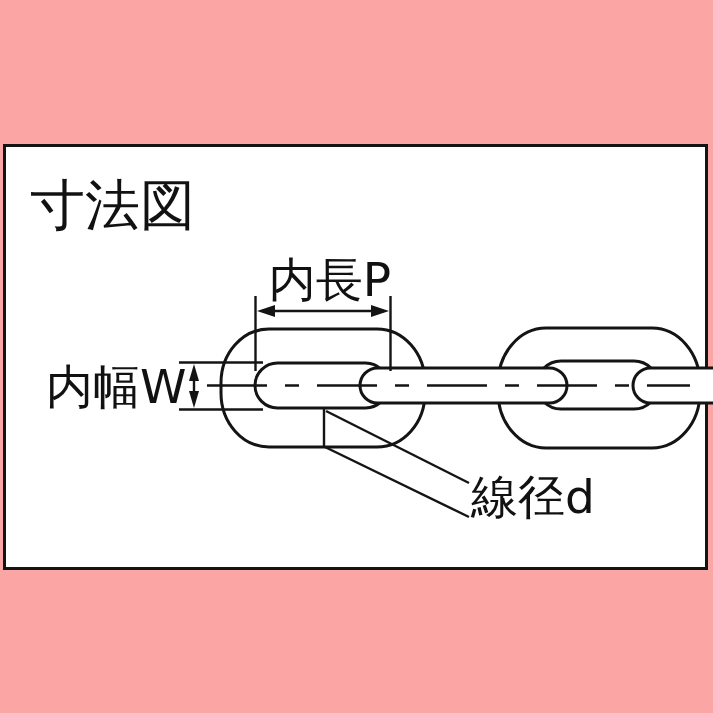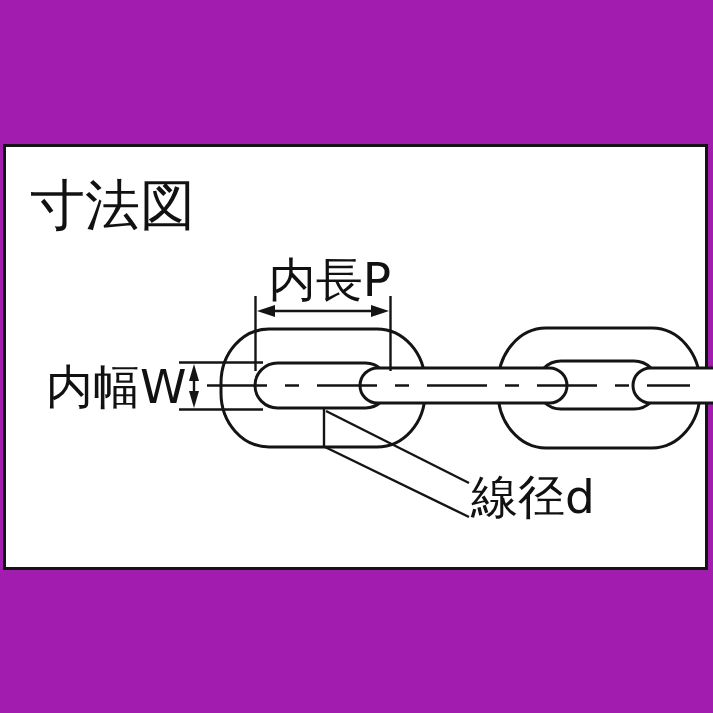--- a/index.html
+++ b/index.html
@@ -7,21 +7,21 @@
     padding: 0;
     width: 713px;
     height: 713px;
     background: #ffffff;
     overflow: hidden;
   }
   .stage {
     position: relative;
     width: 713px;
     height: 713px;
-    background: #a21caf;
+    background: #fca5a5;
     font-family: "DejaVu Sans", "Liberation Sans", sans-serif;
   }
   svg { display: block; }
   .outline {
     fill: #ffffff;
     stroke: #141414;
     stroke-width: 3;
   }
   .outline-open {
     fill: #ffffff;

